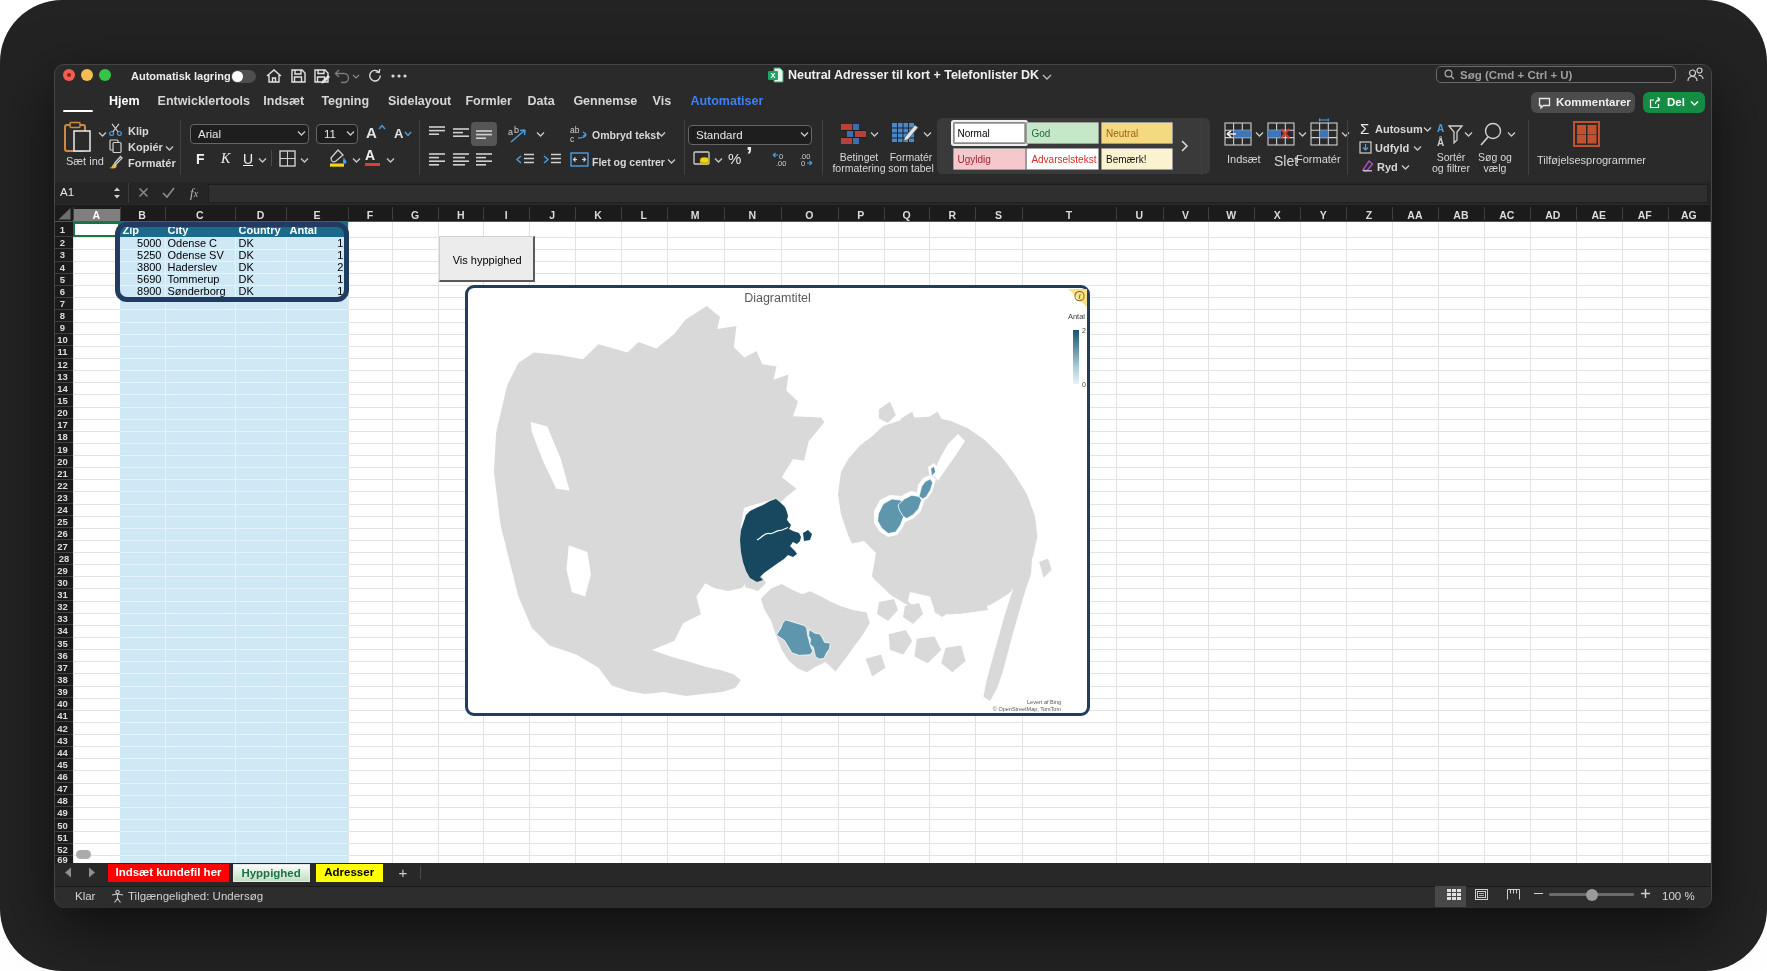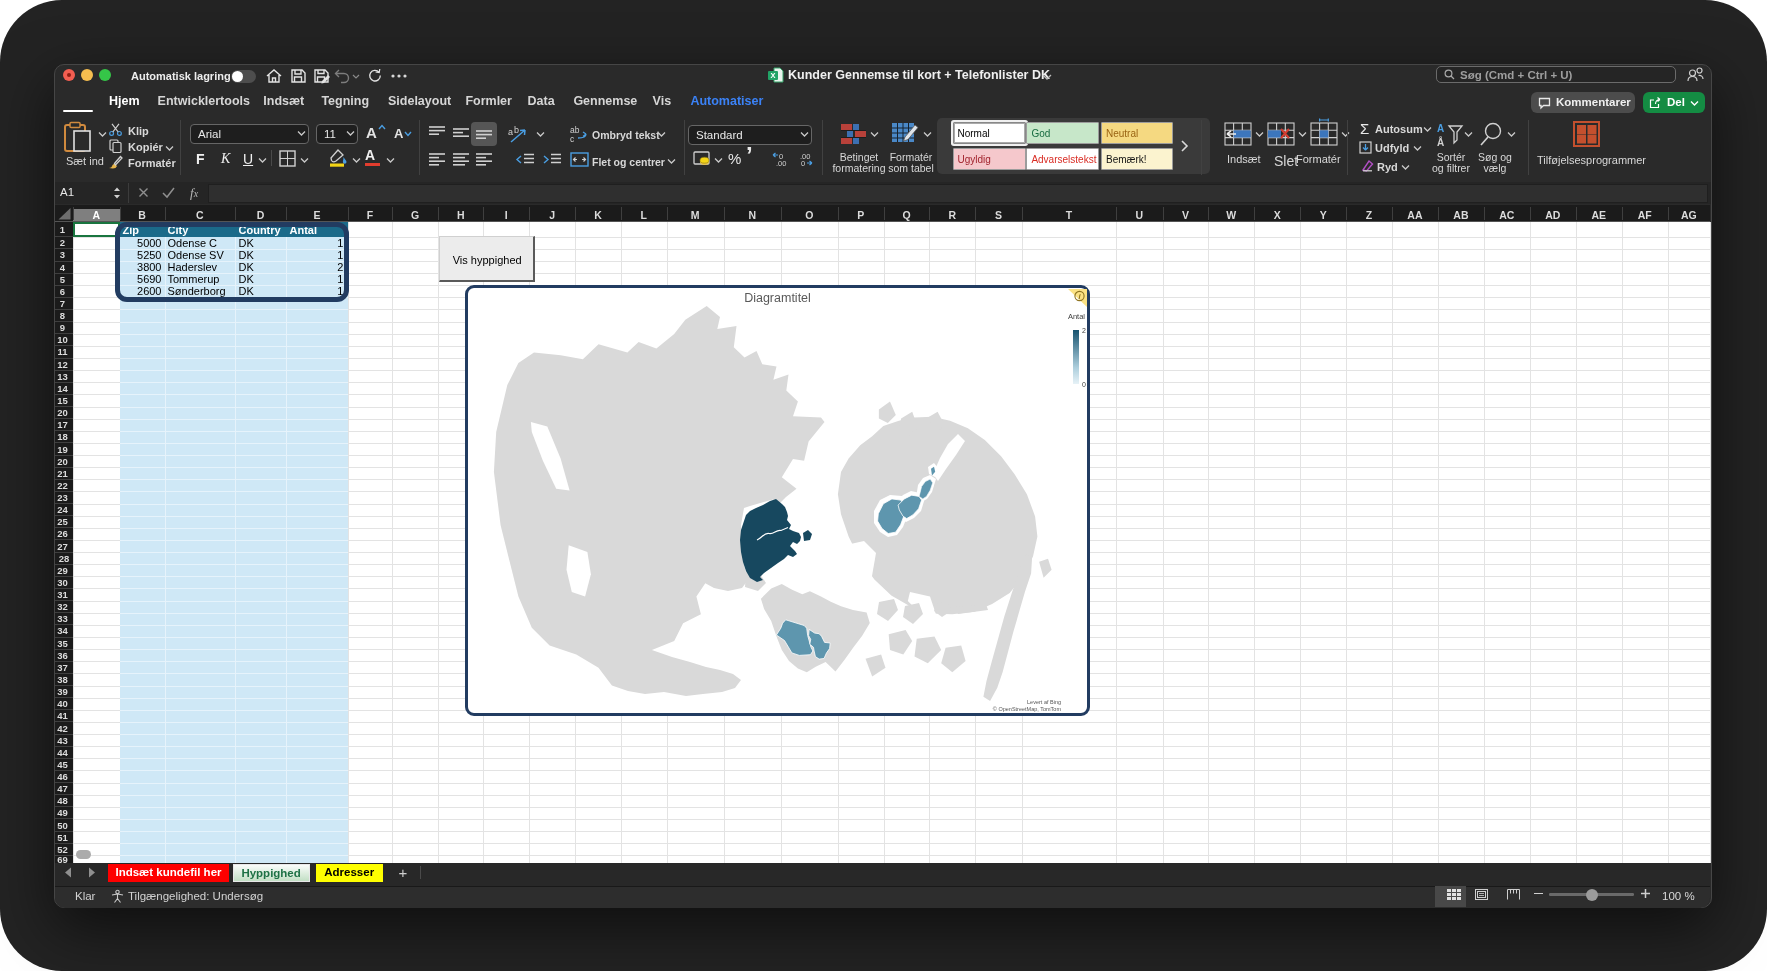--- a/index.html
+++ b/index.html
@@ -60,21 +60,21 @@
       <circle cx="128" cy="8" r="1.6"></circle>
       <circle cx="134" cy="8" r="1.6"></circle>
       <circle cx="140" cy="8" r="1.6"></circle>
     </g>
 </svg>
 <svg style="left:768px;top:67px" width="15" height="16" viewBox="0 0 15 16">
 <path d="M6 1 h6 l3 3 v11 h-9 z" fill="#e9f5ee" stroke="#35a368" stroke-width="1"></path>
 <rect x="0" y="4" width="10" height="9" rx="1" fill="#21a366"></rect>
 <text x="5" y="11" font-size="7.5" font-weight="bold" fill="#fff" text-anchor="middle">X</text>
 </svg>
-<div class="abs" style="left:788px;top:68px;font-size:12.5px;font-weight:700;color:#f0f0f0">Kunder Gennemse til kort + Telefonlister DK</div>
+<div class="abs" style="left:788px;top:68px;font-size:12.5px;font-weight:700;color:#f0f0f0">Neutral Adresser til kort + Telefonlister DK</div>
 <svg style="left:1042px;top:73px" width="10" height="8" viewBox="0 0 10 8">
     <path d="M1 2 l4 4 4-4" fill="none" stroke="#bbb" stroke-width="1.3"></path>
   </svg>
 <div class="abs" style="left:1436px;top:65.5px;width:240px;height:17.5px;border:1px solid #6b6b6b;border-radius:5px;background:#252525"></div>
 <svg style="left:1444px;top:69px" width="11" height="11" viewBox="0 0 11 11">
     <circle cx="4.5" cy="4.5" r="3.4" fill="none" stroke="#a8a8a8" stroke-width="1.2"></circle>
     <path d="M7 7 l3 3" stroke="#a8a8a8" stroke-width="1.2"></path>
   </svg>
 <div class="abs" style="left:1460px;top:69px;font-size:11.5px;font-weight:700;color:#9e9e9e">Søg (Cmd + Ctrl + U)</div>
 <svg style="left:1687px;top:67px" width="17" height="15" viewBox="0 0 17 15">
@@ -775,21 +775,21 @@
 <div class="cell" style="left:238.5px;top:248.9px">DK</div>
 <div class="cell" style="left:286.4px;top:248.9px;width:57px;text-align:right">1</div>
 <div class="cell" style="left:119.5px;top:261.0px;width:42px;text-align:right">3800</div>
 <div class="cell" style="left:167.5px;top:261.0px">Haderslev</div>
 <div class="cell" style="left:238.5px;top:261.0px">DK</div>
 <div class="cell" style="left:286.4px;top:261.0px;width:57px;text-align:right">2</div>
 <div class="cell" style="left:119.5px;top:273.2px;width:42px;text-align:right">5690</div>
 <div class="cell" style="left:167.5px;top:273.2px">Tommerup</div>
 <div class="cell" style="left:238.5px;top:273.2px">DK</div>
 <div class="cell" style="left:286.4px;top:273.2px;width:57px;text-align:right">1</div>
-<div class="cell" style="left:119.5px;top:285.3px;width:42px;text-align:right">2600</div>
+<div class="cell" style="left:119.5px;top:285.3px;width:42px;text-align:right">8900</div>
 <div class="cell" style="left:167.5px;top:285.3px">Sønderborg</div>
 <div class="cell" style="left:238.5px;top:285.3px">DK</div>
 <div class="cell" style="left:286.4px;top:285.3px;width:57px;text-align:right">1</div>
 <div class="abs" style="left:73px;top:221.5px;width:46.5px;height:15.199999999999989px;border:2px solid #19753f;background:#fff"></div>
 <div class="abs" style="left:115px;top:222px;width:234px;height:79.5px;border:5px solid #223c61;border-radius:12px"></div>
 <div class="abs" style="left:76px;top:849.5px;width:15px;height:9px;border-radius:4.5px;background:#ababab"></div>
 <div class="abs" style="left:438.9px;top:235.5px;width:96.6px;height:46.9px;background:#ececec;border:1px solid #d0d0d0;border-right:2.5px solid #5a5a5a;border-bottom:2.5px solid #5a5a5a"></div>
 <div class="abs" style="left:438.9px;top:254px;width:96.6px;text-align:center;font-size:11px;color:#000">Vis hyppighed</div>
 <div class="abs" style="left:465px;top:285px;width:625px;height:431px;background:#fff;border:3.5px solid #223c61;border-radius:9px;overflow:hidden"></div>
 <div class="abs" style="left:465px;top:291px;width:625px;text-align:center;font-size:12.5px;color:#595959">Diagramtitel</div>

